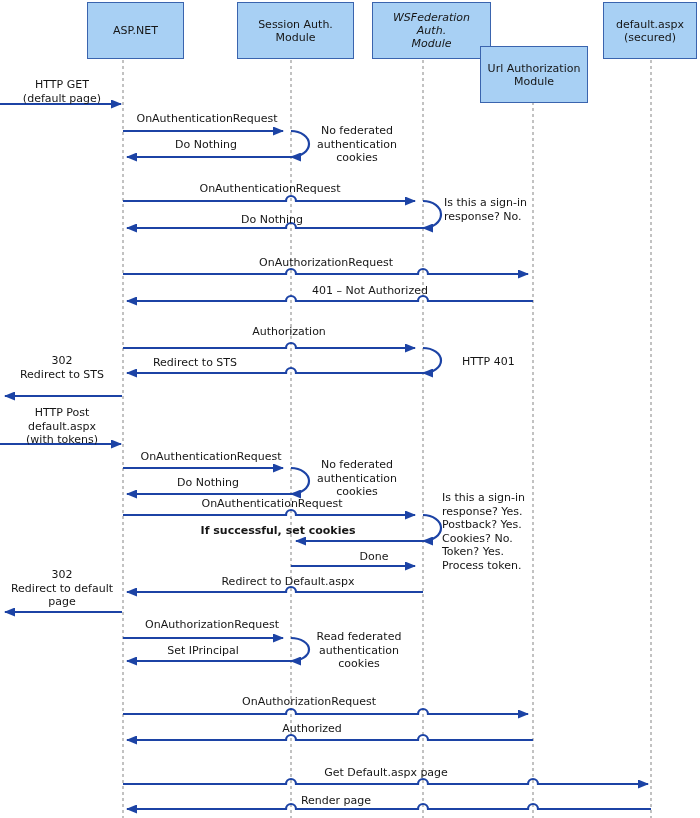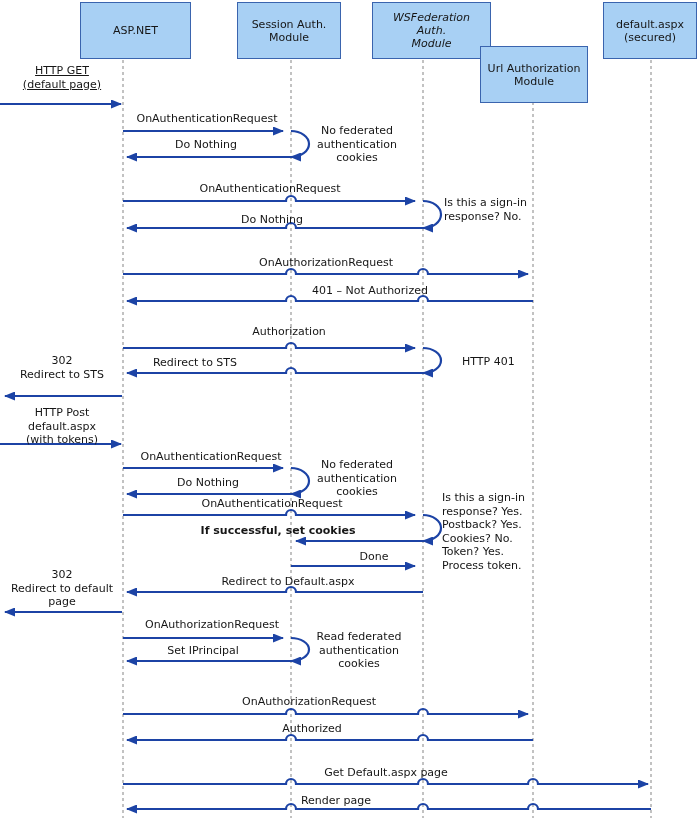--- a/index.html
+++ b/index.html
@@ -70,32 +70,32 @@
       <path d="M291 661 H127" marker-end="url(#ah)"></path>
 
       <path d="M123 714 H286 A5 5 0 0 1 296 714 H418 A5 5 0 0 1 428 714 H528" marker-end="url(#ah)"></path>
       <path d="M533 740 H428 A5 5 0 0 0 418 740 H296 A5 5 0 0 0 286 740 H127" marker-end="url(#ah)"></path>
 
       <path d="M123 784 H286 A5 5 0 0 1 296 784 H418 A5 5 0 0 1 428 784 H528 A5 5 0 0 1 538 784 H648" marker-end="url(#ah)"></path>
       <path d="M651 809 H538 A5 5 0 0 0 528 809 H428 A5 5 0 0 0 418 809 H296 A5 5 0 0 0 286 809 H127" marker-end="url(#ah)"></path>
     </g>
   </svg>
 
-  <div class="actor" style="left:80px;width:111px;">ASP.NET</div>
-  <div class="actor" style="left:237px;width:104px;">Session Auth.
+  <div class="actor" style="left:87px;width:97px;">ASP.NET</div>
+  <div class="actor" style="left:237px;width:117px;">Session Auth.
 Module</div>
   <div class="actor" style="left:372px;width:119px;font-style:italic;">WSFederation
 Auth.
 Module</div>
   <div class="actor" style="left:480px;width:108px;margin-top:44px;">Url Authorization
 Module</div>
   <div class="actor" style="left:603px;width:94px;">default.aspx
 (secured)</div>
 
-  <div class="lbl ctr" style="left:62px;top:64px;text-decoration:underline;">HTTP GET
+  <div class="lbl ctr" style="left:62px;top:78px;">HTTP GET
 (default page)</div>
   <div class="lbl ctr" style="left:62px;top:354px;">302
 Redirect to STS</div>
   <div class="lbl ctr" style="left:62px;top:406px;">HTTP Post
 default.aspx
 (with tokens)</div>
   <div class="lbl ctr" style="left:62px;top:568px;">302
 Redirect to default
 page</div>
 

